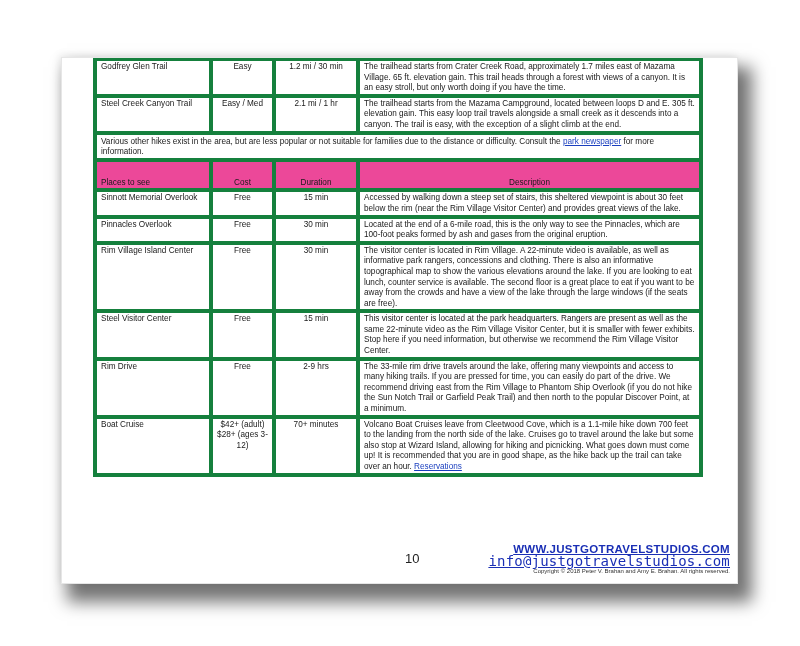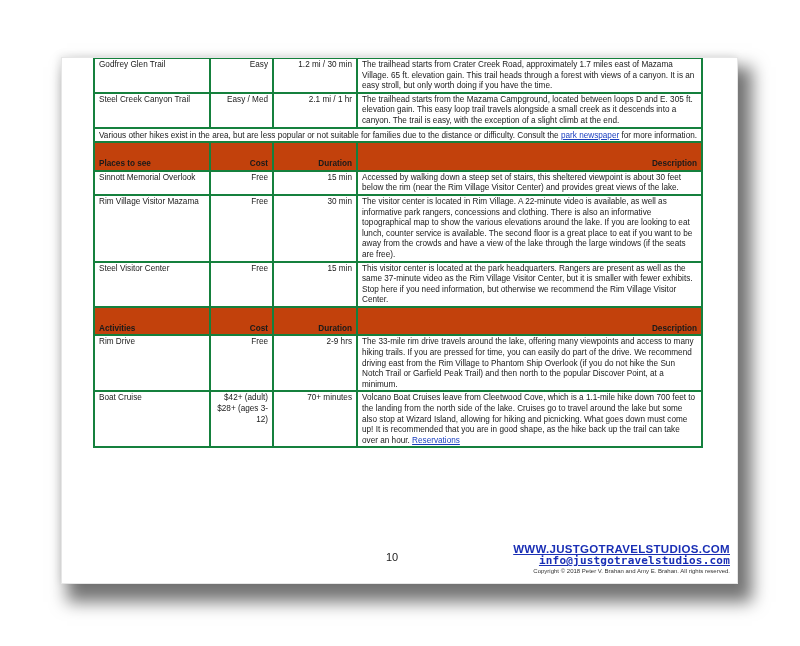--- a/index.html
+++ b/index.html
@@ -14,41 +14,41 @@
   }
   .page::after {
     content: ""; position: absolute; inset: 0; border: 1px solid #e6e6e6; pointer-events: none;
   }
   table.guide {
     position: absolute; left: 32px; top: 0px; width: 610px;
     border-collapse: collapse; table-layout: fixed;
     font-size: 8.2px; line-height: 10.6px; color: #1a1a1a;
   }
   table.guide td {
-    border: 2px solid #15803d; padding: 1px 4px 0 4px; vertical-align: top;
+    border: 4px solid #15803d; padding: 1px 4px 0 4px; vertical-align: top;
   }
-  table.guide td.c { text-align: right; }
-  table.guide tr.hdr td { background: #c2410c; font-weight: bold; padding-top: 16px; padding-bottom: 0; }
+  table.guide td.c { text-align: center; }
+  table.guide tr.hdr td { background: #ec4899; font-weight: normal; padding-top: 16px; padding-bottom: 0; }
   table.guide tr.note td { padding-top: 2px; margin-left: 21px; }
   a.lnk { color: #1a3fbf; text-decoration: underline; }
   .col1 { width: 116px; }
   .col2 { width: 63px; }
   .col3 { width: 84px; }
   .col4 { width: auto; }
   .pagenum {
-    position: absolute; left: 325px; top: 494px; font-size: 11px; color: #222;
+    position: absolute; left: 344px; top: 494px; font-size: 13px; color: #222;
   }
   .logo { position: absolute; left: 14px; top: 477px; width: 48px; height: 44px; }
   .footer { position: absolute; right: 8px; top: 486px; text-align: right; }
   .site {
     font-family: Liberation Sans, sans-serif; font-weight: bold; font-size: 11.5px;
     color: #1a2fb5; text-decoration: underline; letter-spacing: 0.3px; line-height: 12px; display: block;
   }
   .email {
-    font-family: "DejaVu Sans Mono", monospace; font-weight: bold; font-size: 11px;
+    font-family: "DejaVu Sans Mono", monospace; font-weight: normal; font-size: 14px;
     color: #1a2fb5; text-decoration: underline; letter-spacing: 0.2px; line-height: 12px; display: block;
   }
   .copy { font-size: 6px; color: #333; line-height: 8px; display: block; }
 </style>
 </head>
 <body>
 
 <div class="page">
 
   <table class="guide">
@@ -82,38 +82,38 @@
         <td class="c">Duration</td>
         <td class="c">Description</td>
       </tr>
       <tr>
         <td>Sinnott Memorial Overlook</td>
         <td class="c">Free</td>
         <td class="c">15 min</td>
         <td>Accessed by walking down a steep set of stairs, this sheltered viewpoint is about 30 feet below the rim (near the Rim Village Visitor Center) and provides great views of the lake.</td>
       </tr>
       <tr>
-        <td>Rim Village Visitor Mazama</td>
+        <td>Pinnacles Overlook</td>
+        <td class="c">Free</td>
+        <td class="c">30 min</td>
+        <td>Located at the end of a 6-mile road, this is the only way to see the Pinnacles, which are 100-foot peaks formed by ash and gases from the original eruption.</td>
+      </tr>
+      <tr>
+        <td>Rim Village Island Center</td>
         <td class="c">Free</td>
         <td class="c">30 min</td>
         <td>The visitor center is located in Rim Village.  A 22-minute video is available, as well as informative park rangers, concessions and clothing.  There is also an informative topographical map to show the various elevations around the lake.  If you are looking to eat lunch, counter service is available.  The second floor is a great place to eat if you want to be away from the crowds and have a view of the lake through the large windows (if the seats are free).</td>
       </tr>
       <tr>
         <td>Steel Visitor Center</td>
         <td class="c">Free</td>
         <td class="c">15 min</td>
-        <td>This visitor center is located at the park headquarters.  Rangers are present as well as the same 37-minute video as the Rim Village Visitor Center, but it is smaller with fewer exhibits.  Stop here if you need information, but otherwise we recommend the Rim Village Visitor Center.</td>
+        <td>This visitor center is located at the park headquarters.  Rangers are present as well as the same 22-minute video as the Rim Village Visitor Center, but it is smaller with fewer exhibits.  Stop here if you need information, but otherwise we recommend the Rim Village Visitor Center.</td>
       </tr>
 
-      <tr class="hdr">
-        <td>Activities</td>
-        <td class="c">Cost</td>
-        <td class="c">Duration</td>
-        <td class="c">Description</td>
-      </tr>
       <tr>
         <td>Rim Drive</td>
         <td class="c">Free</td>
         <td class="c">2-9 hrs</td>
         <td>The 33-mile rim drive travels around the lake, offering many viewpoints and access to many hiking trails.  If you are pressed for time, you can easily do part of the drive.  We recommend driving east from the Rim Village to Phantom Ship Overlook (if you do not hike the Sun Notch Trail or Garfield Peak Trail) and then north to the popular Discover Point, at a minimum.</td>
       </tr>
       <tr>
         <td>Boat Cruise</td>
         <td class="c"><span>$42+ (adult)</span><br><span>$28+ (ages 3-12)</span></td>
         <td class="c">70+ minutes</td>

